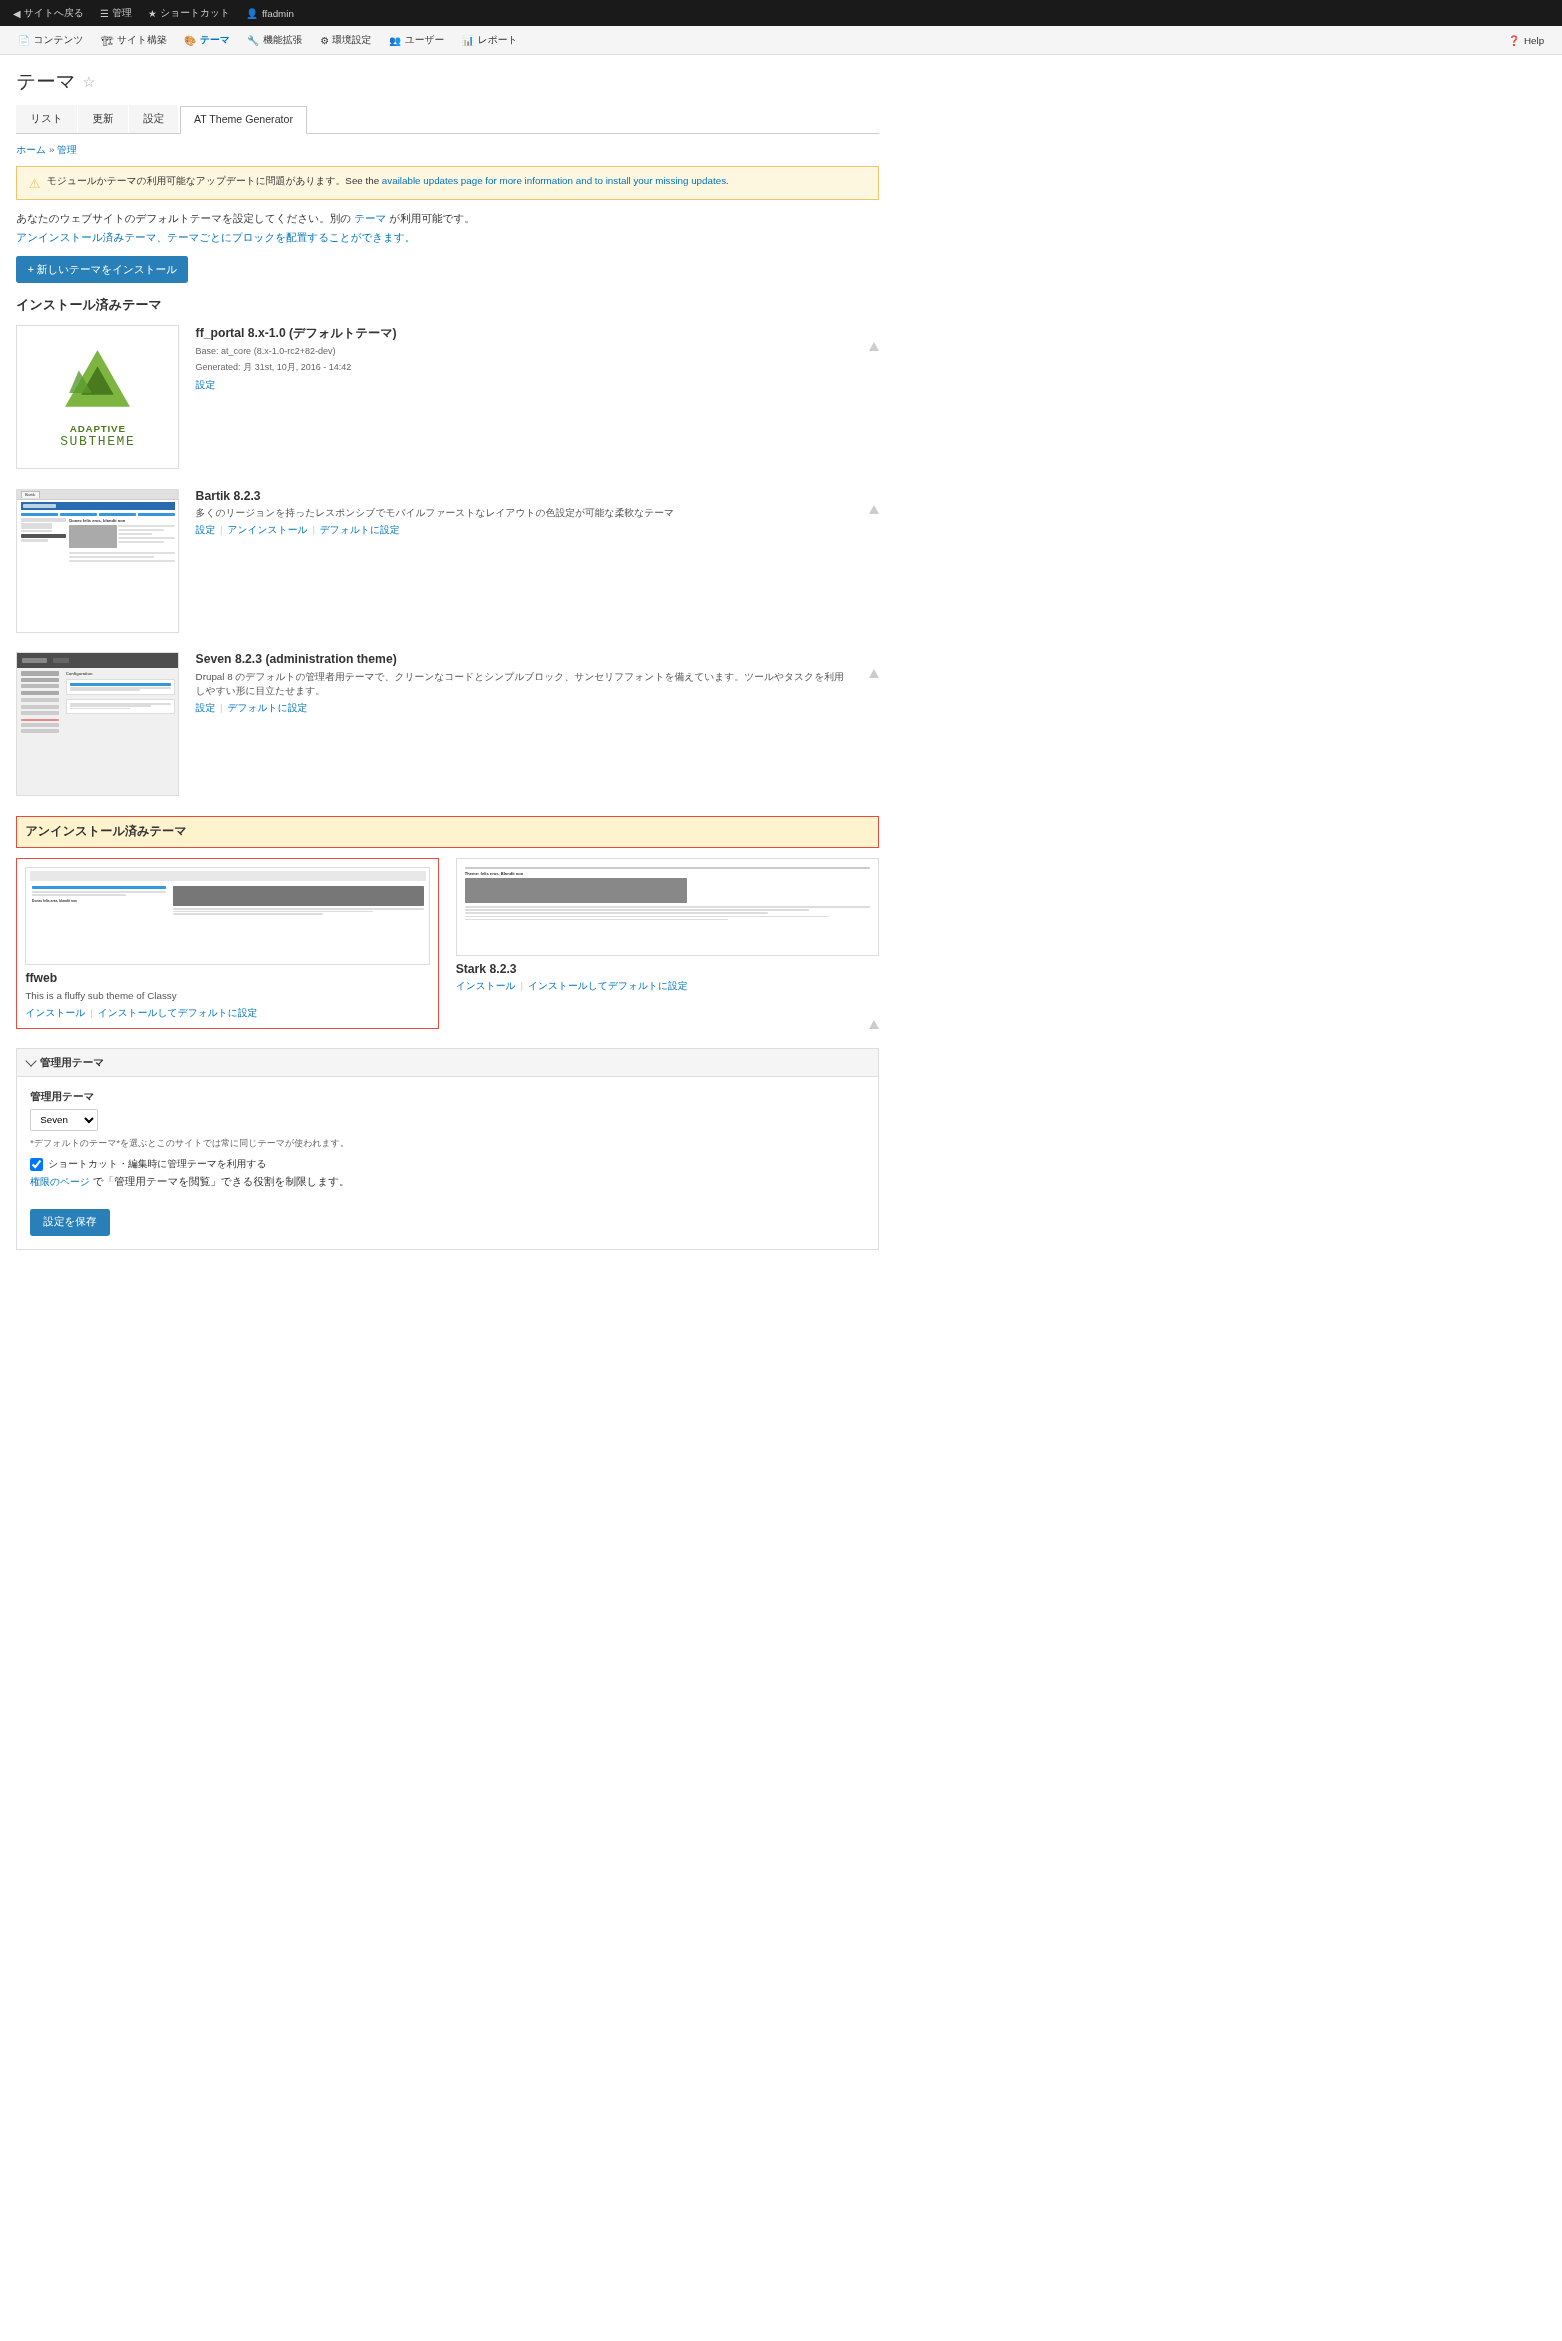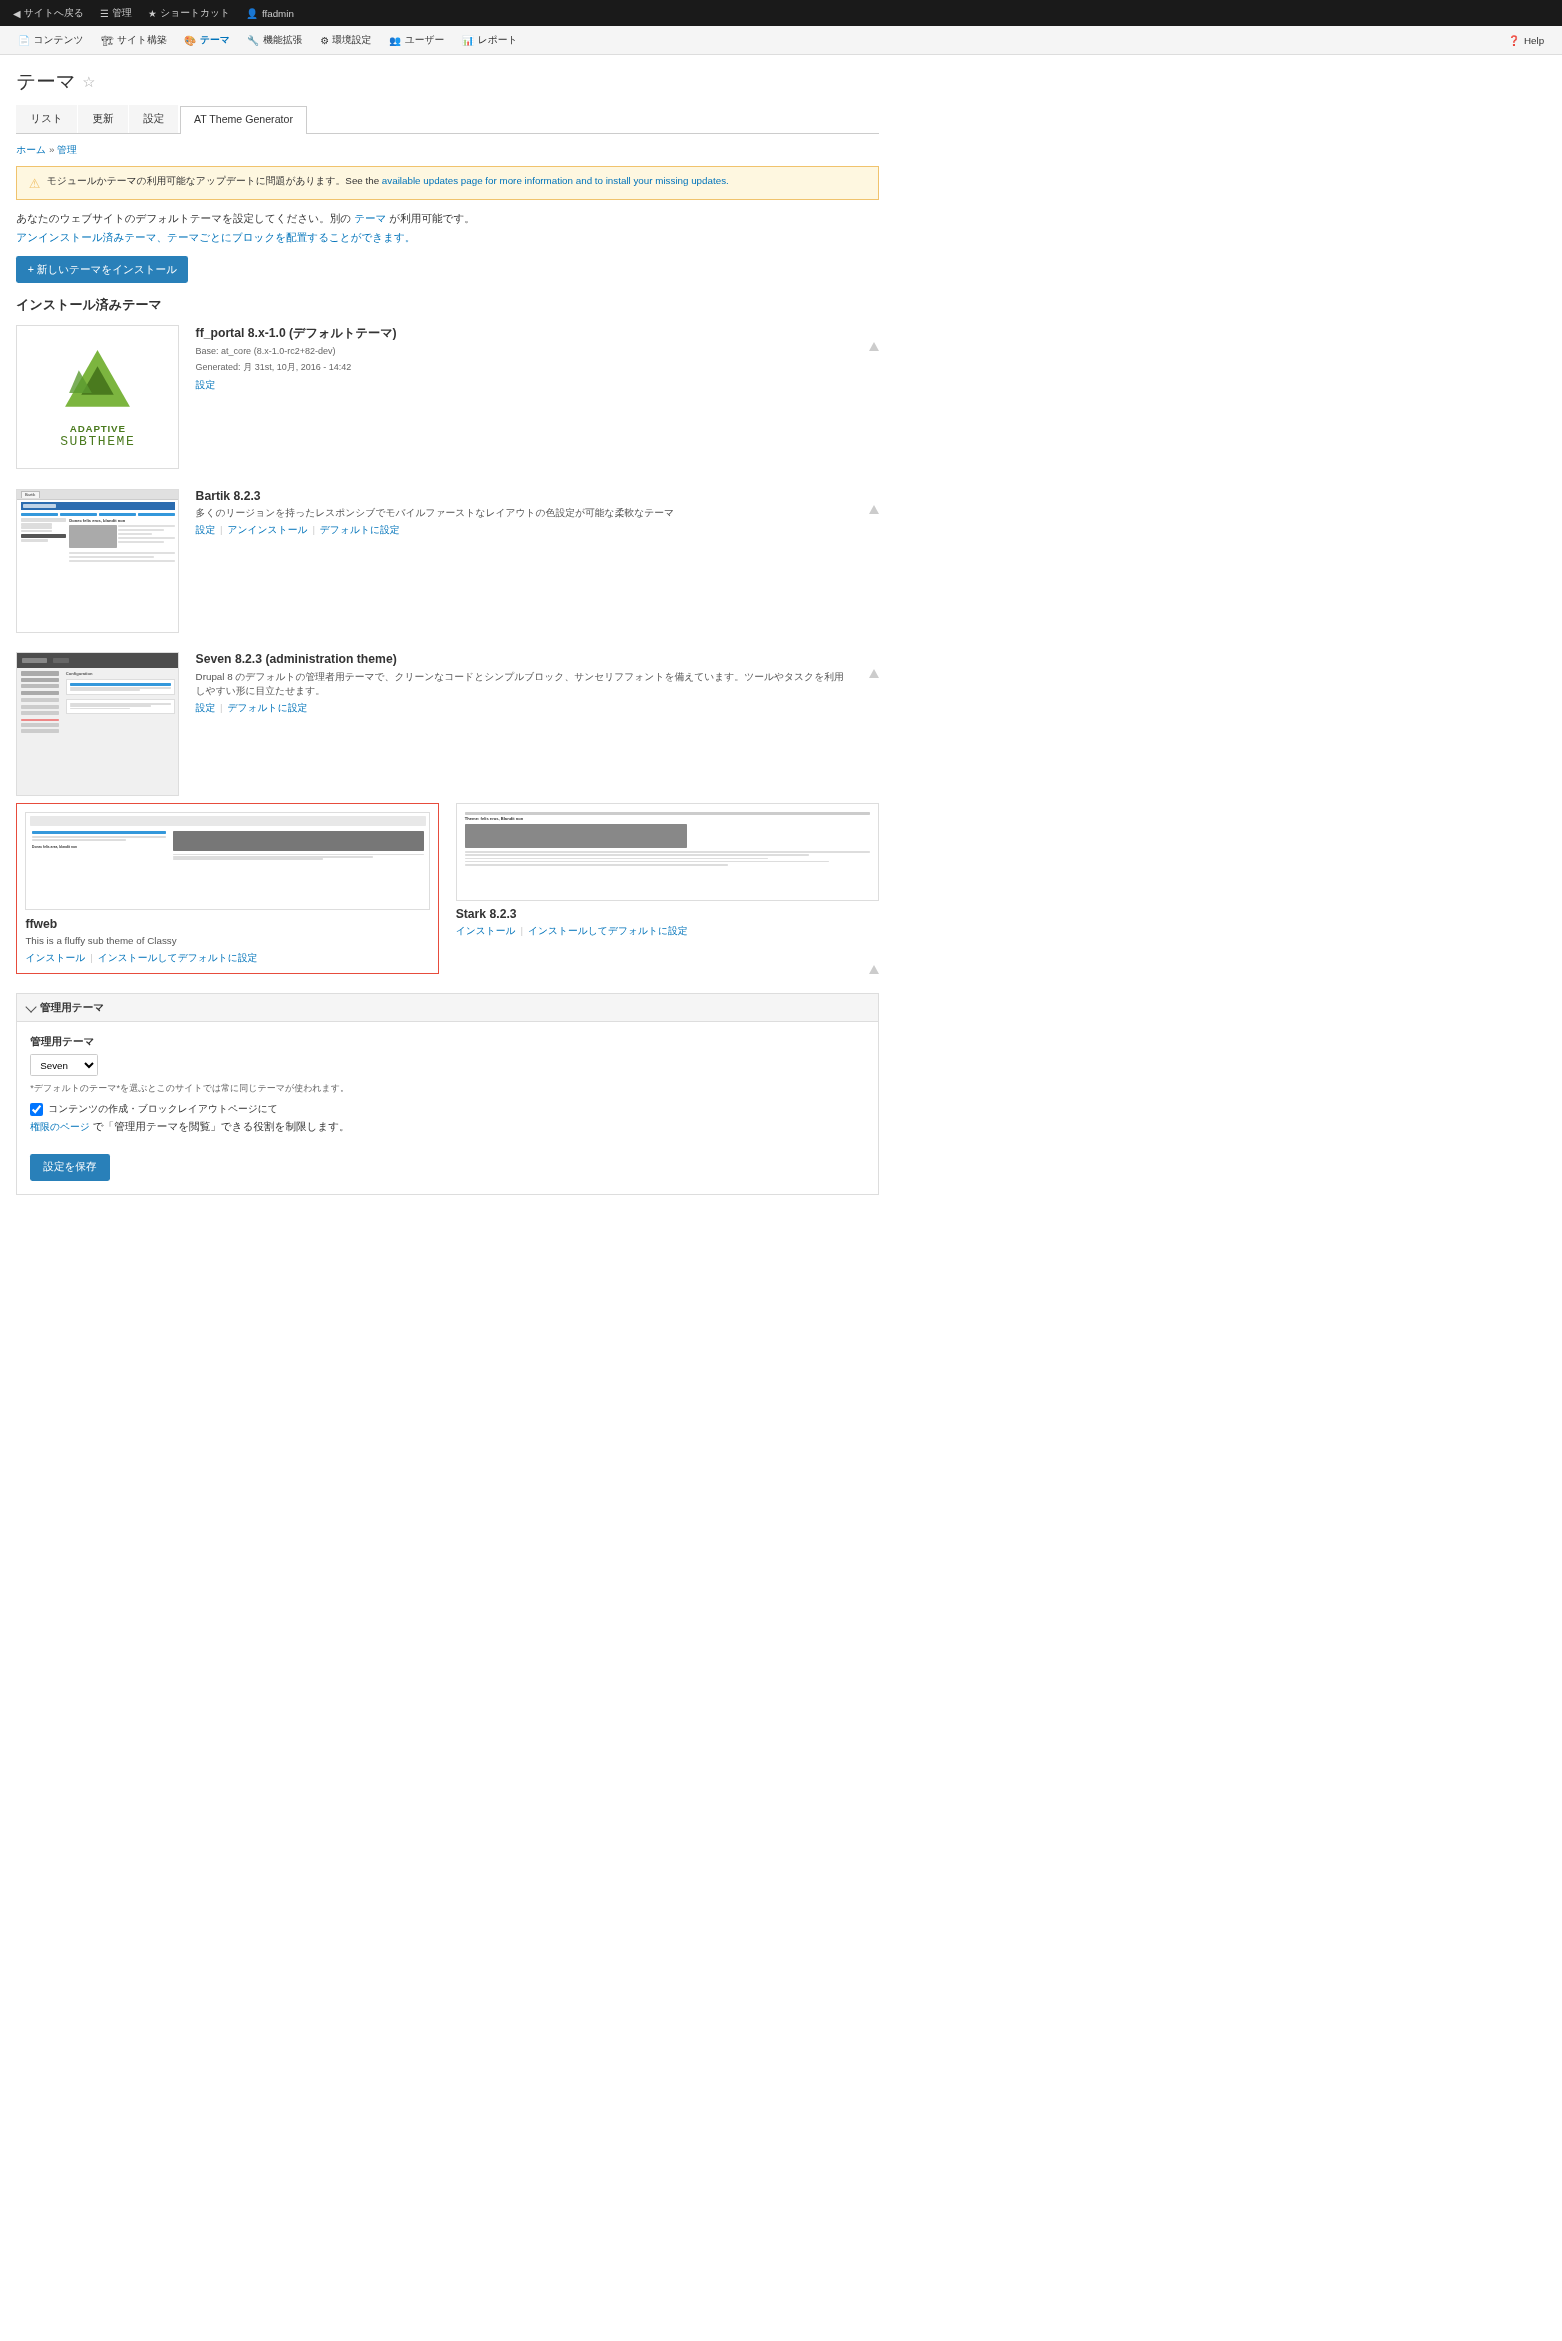--- a/index.html
+++ b/index.html
@@ -666,20 +666,23 @@
         </div>
       </div>
       <div class="theme-right-col">
         <span class="triangle-up"></span>
       </div>
     </div>
   </div>
 
   
   <div class="uninstalled-section">
+    <div style="margin-top: 19.5px; margin-bottom: 9.8px;">
+      <div class="uninstalled-title">アンインストール済みテーマ</div>
+    </div>
     <div class="uninstalled-grid">
 
       <div class="theme-item-uninstalled highlighted">
         <div class="uninstalled-thumb ffweb-thumb">
           <div style="padding:3.3px;height:100%;background:#fff;">
             <div style="height:9.8px;background:#e8e8e8;margin-bottom:2.4px;border-radius:0.8px;"></div>
             <div style="display:flex;gap:2.4px;height:calc(100% - 14.7px);">
               <div style="width:35%;padding:2.4px;">
                 <div style="height:3.3px;background:#3498db;margin-bottom:1.6px;border-radius:0.8px;"></div>
                 <div style="height:2.4px;background:#ddd;margin-bottom:0.8px;border-radius:0.8px;"></div>
@@ -744,21 +747,21 @@
     <div class="admin-theme-body">
       <div class="admin-theme-label">管理用テーマ</div>
       <select class="admin-theme-select">
         <option>Seven</option>
         <option>Bartik</option>
         <option>ff_portal</option>
       </select>
       <div class="admin-theme-note">*デフォルトのテーマ*を選ぶとこのサイトでは常に同じテーマが使われます。</div>
       <div class="admin-theme-checkbox-row">
         <input type="checkbox" checked="" style="">
-        <label class="admin-theme-checkbox-label">コンテンツの作成・ブロックレイアウトページにて</label>
+        <label class="admin-theme-checkbox-label">ショートカット・編集時に管理テーマを利用する</label>
       </div>
       <div>
         <a href="#" class="admin-theme-permission-link">権限のページ</a>
         <span>で「管理用テーマを閲覧」できる役割を制限します。</span>
       </div>
       <button class="save-btn">設定を保存</button>
     </div>
   </div>
 
 </div>

